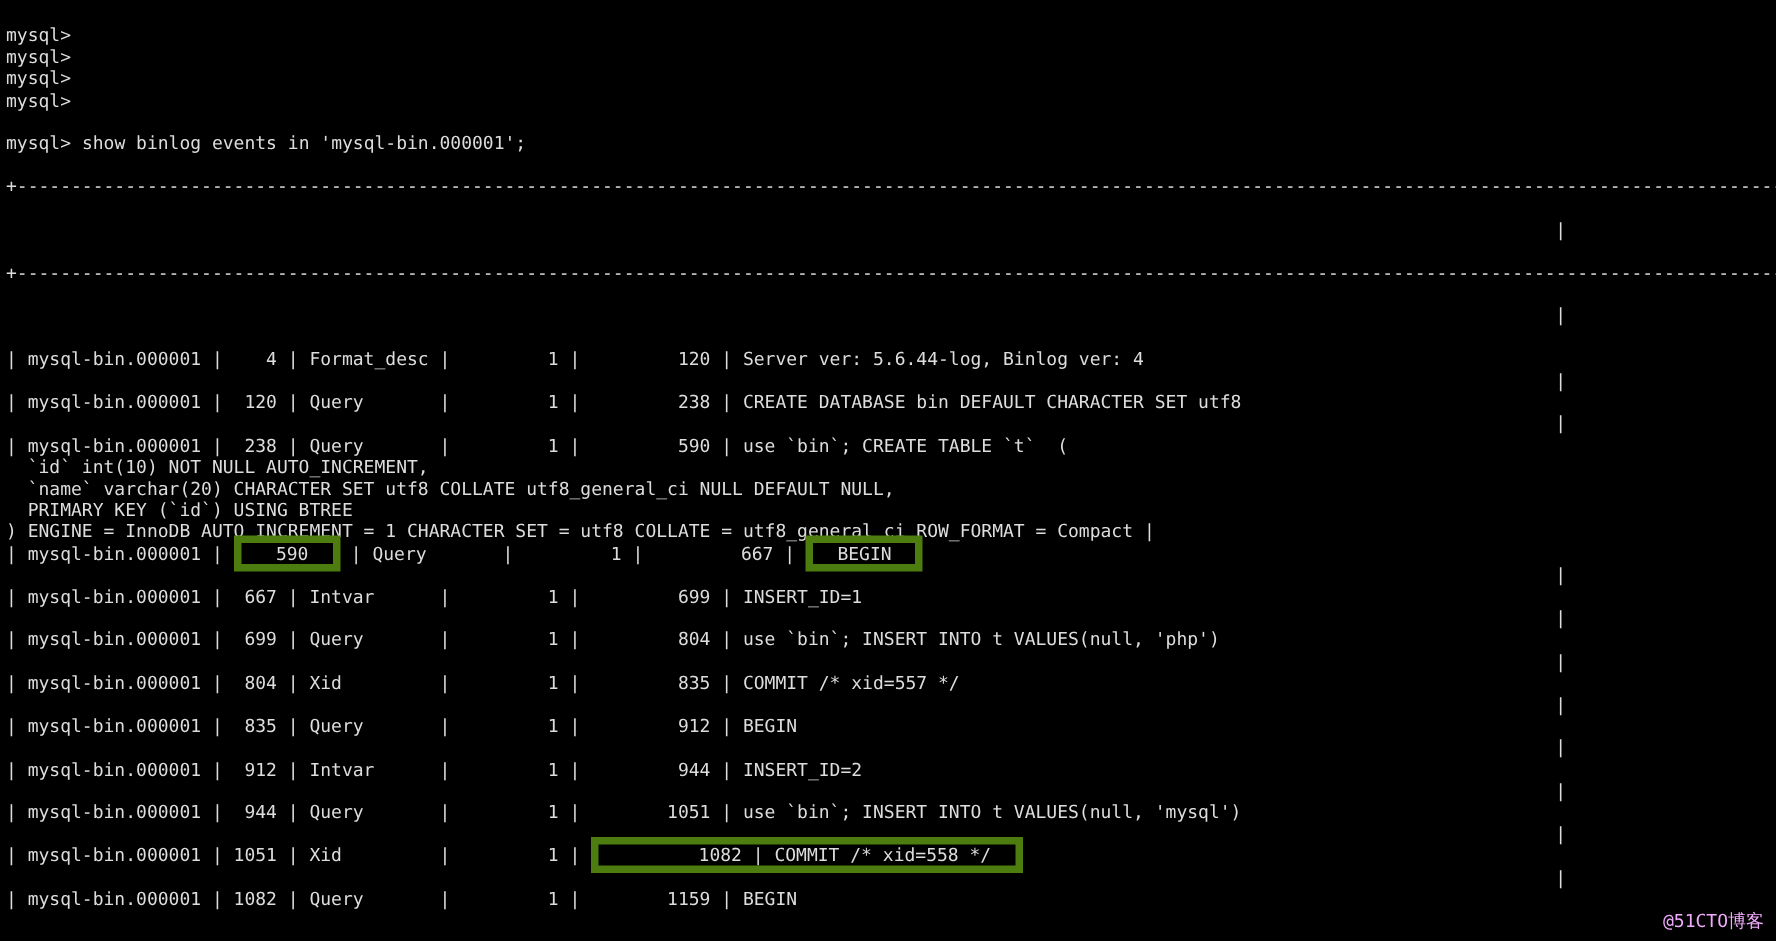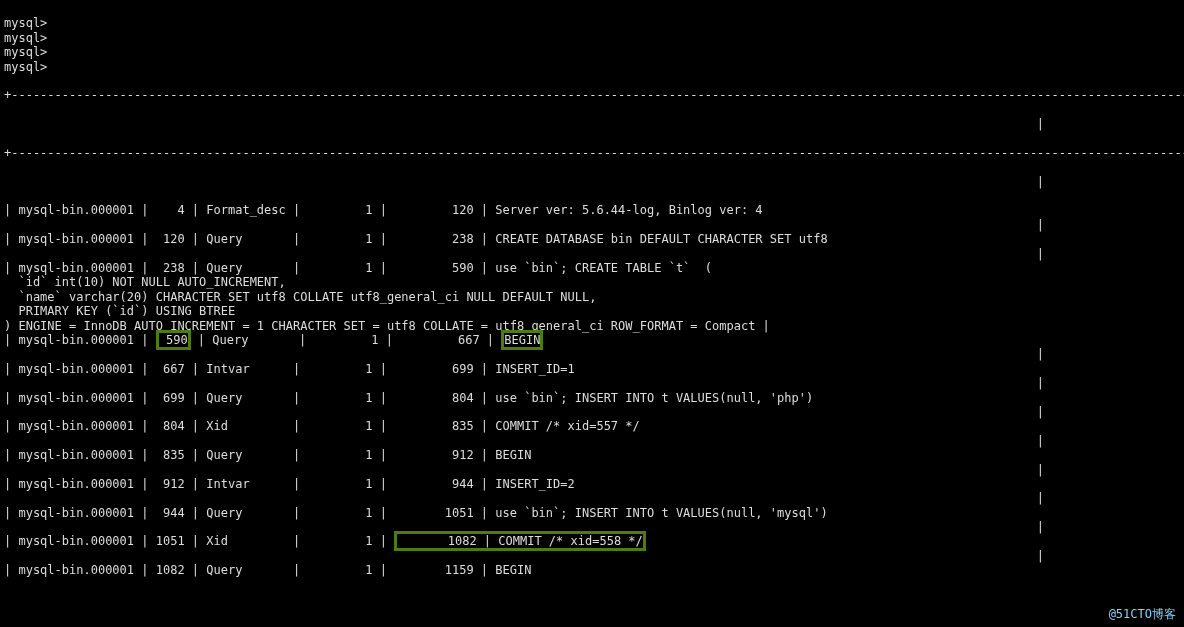--- a/index.html
+++ b/index.html
@@ -1,25 +1,26 @@
 <!DOCTYPE html>
 <html><head>
 <meta charset="utf-8">
 <style>
   html,body{margin:0;padding:0;background:#000;color:#ddd;font-family:Consolas,Menlo,monospace;font-size:12px;line-height:1.2;width:1184px;height:627px;overflow:hidden}
   .term{padding:2px 4px;white-space:pre}
-  .hl{border:3px solid #4d7c0f;padding:0 0;margin:-1px 0}
-  .watermark{position:absolute;right:8px;bottom:6px;color:#7dd3fc;font-size:12px}
+  .hl{border:5px solid #4d7c0f;padding:0 16px;margin:-1px 0}
+  .watermark{position:absolute;right:8px;bottom:6px;color:#f0abfc;font-size:12px}
   .endbar{color:#ddd}
 </style>
 </head>
 <body>
 
 <div class="term">
 <div id="preprompts"><div>mysql&gt;</div><div>mysql&gt;</div><div>mysql&gt;</div><div>mysql&gt;</div></div>
+<div><span>mysql&gt;</span> <span>show binlog events in 'mysql-bin.000001';</span></div>
 <div id="sep1">+--------------------------------------------------------------------------------------------------------------------------------------------------------------------------------------+</div>
 <div style="text-align:right;width:1040px" class="endbar">|</div>
 <div id="sep2">+--------------------------------------------------------------------------------------------------------------------------------------------------------------------------------------+</div>
 <div style="text-align:right;width:1040px" class="endbar">|</div>
 <div id="body"><div>| mysql-bin.000001 |    4 | Format_desc |         1 |         120 | Server ver: 5.6.44-log, Binlog ver: 4</div><div style="text-align:right;width:1040px" class="endbar">|</div><div>| mysql-bin.000001 |  120 | Query       |         1 |         238 | CREATE DATABASE bin DEFAULT CHARACTER SET utf8</div><div style="text-align:right;width:1040px" class="endbar">|</div><div>| mysql-bin.000001 |  238 | Query       |         1 |         590 | use `bin`; CREATE TABLE `t`  (</div><div>  `id` int(10) NOT NULL AUTO_INCREMENT,</div><div>  `name` varchar(20) CHARACTER SET utf8 COLLATE utf8_general_ci NULL DEFAULT NULL,</div><div>  PRIMARY KEY (`id`) USING BTREE</div><div>) ENGINE = InnoDB AUTO_INCREMENT = 1 CHARACTER SET = utf8 COLLATE = utf8_general_ci ROW_FORMAT = Compact |</div><div>| mysql-bin.000001 | <span class="hl"> 590</span> | Query       |         1 |         667 | <span class="hl">BEGIN</span></div><div style="text-align:right;width:1040px" class="endbar">|</div><div>| mysql-bin.000001 |  667 | Intvar      |         1 |         699 | INSERT_ID=1</div><div style="text-align:right;width:1040px" class="endbar">|</div><div>| mysql-bin.000001 |  699 | Query       |         1 |         804 | use `bin`; INSERT INTO t VALUES(null, 'php')</div><div style="text-align:right;width:1040px" class="endbar">|</div><div>| mysql-bin.000001 |  804 | Xid         |         1 |         835 | COMMIT /* xid=557 */</div><div style="text-align:right;width:1040px" class="endbar">|</div><div>| mysql-bin.000001 |  835 | Query       |         1 |         912 | BEGIN</div><div style="text-align:right;width:1040px" class="endbar">|</div><div>| mysql-bin.000001 |  912 | Intvar      |         1 |         944 | INSERT_ID=2</div><div style="text-align:right;width:1040px" class="endbar">|</div><div>| mysql-bin.000001 |  944 | Query       |         1 |        1051 | use `bin`; INSERT INTO t VALUES(null, 'mysql')</div><div style="text-align:right;width:1040px" class="endbar">|</div><div>| mysql-bin.000001 | 1051 | Xid         |         1 | <span class="hl">       1082 | COMMIT /* xid=558 */</span></div><div style="text-align:right;width:1040px" class="endbar">|</div><div>| mysql-bin.000001 | 1082 | Query       |         1 |        1159 | BEGIN</div></div>
 
 
 
 
 

